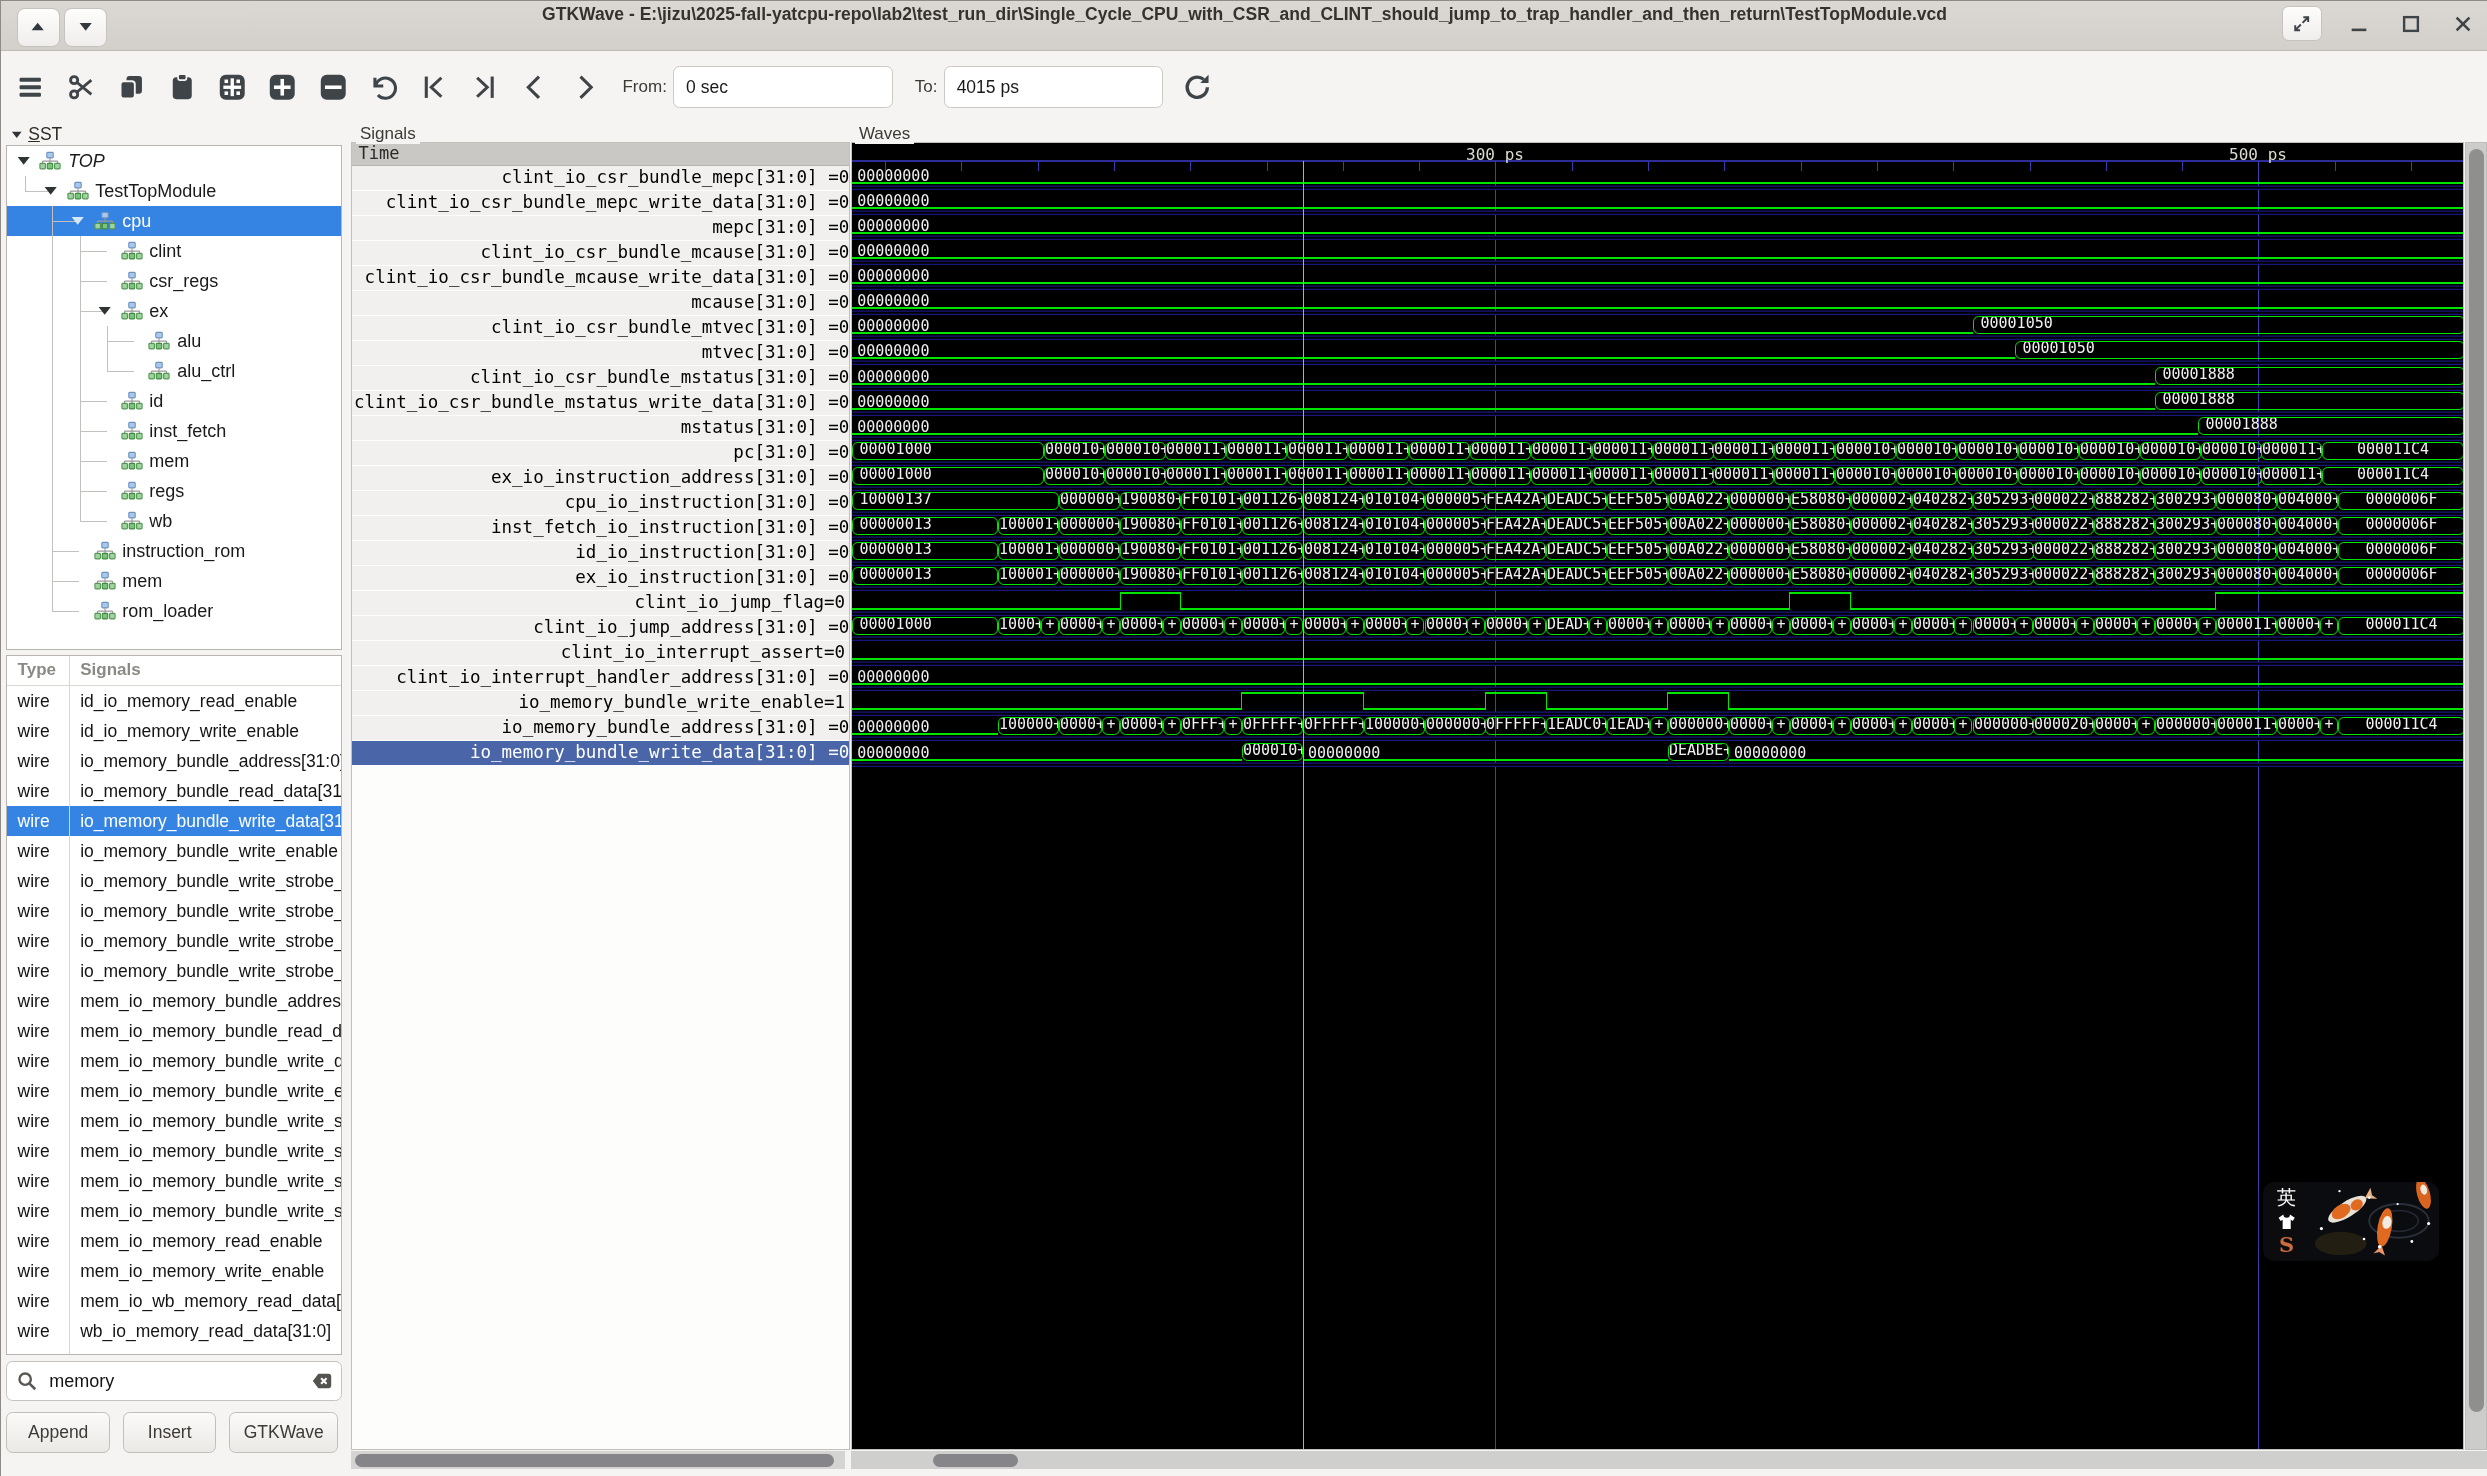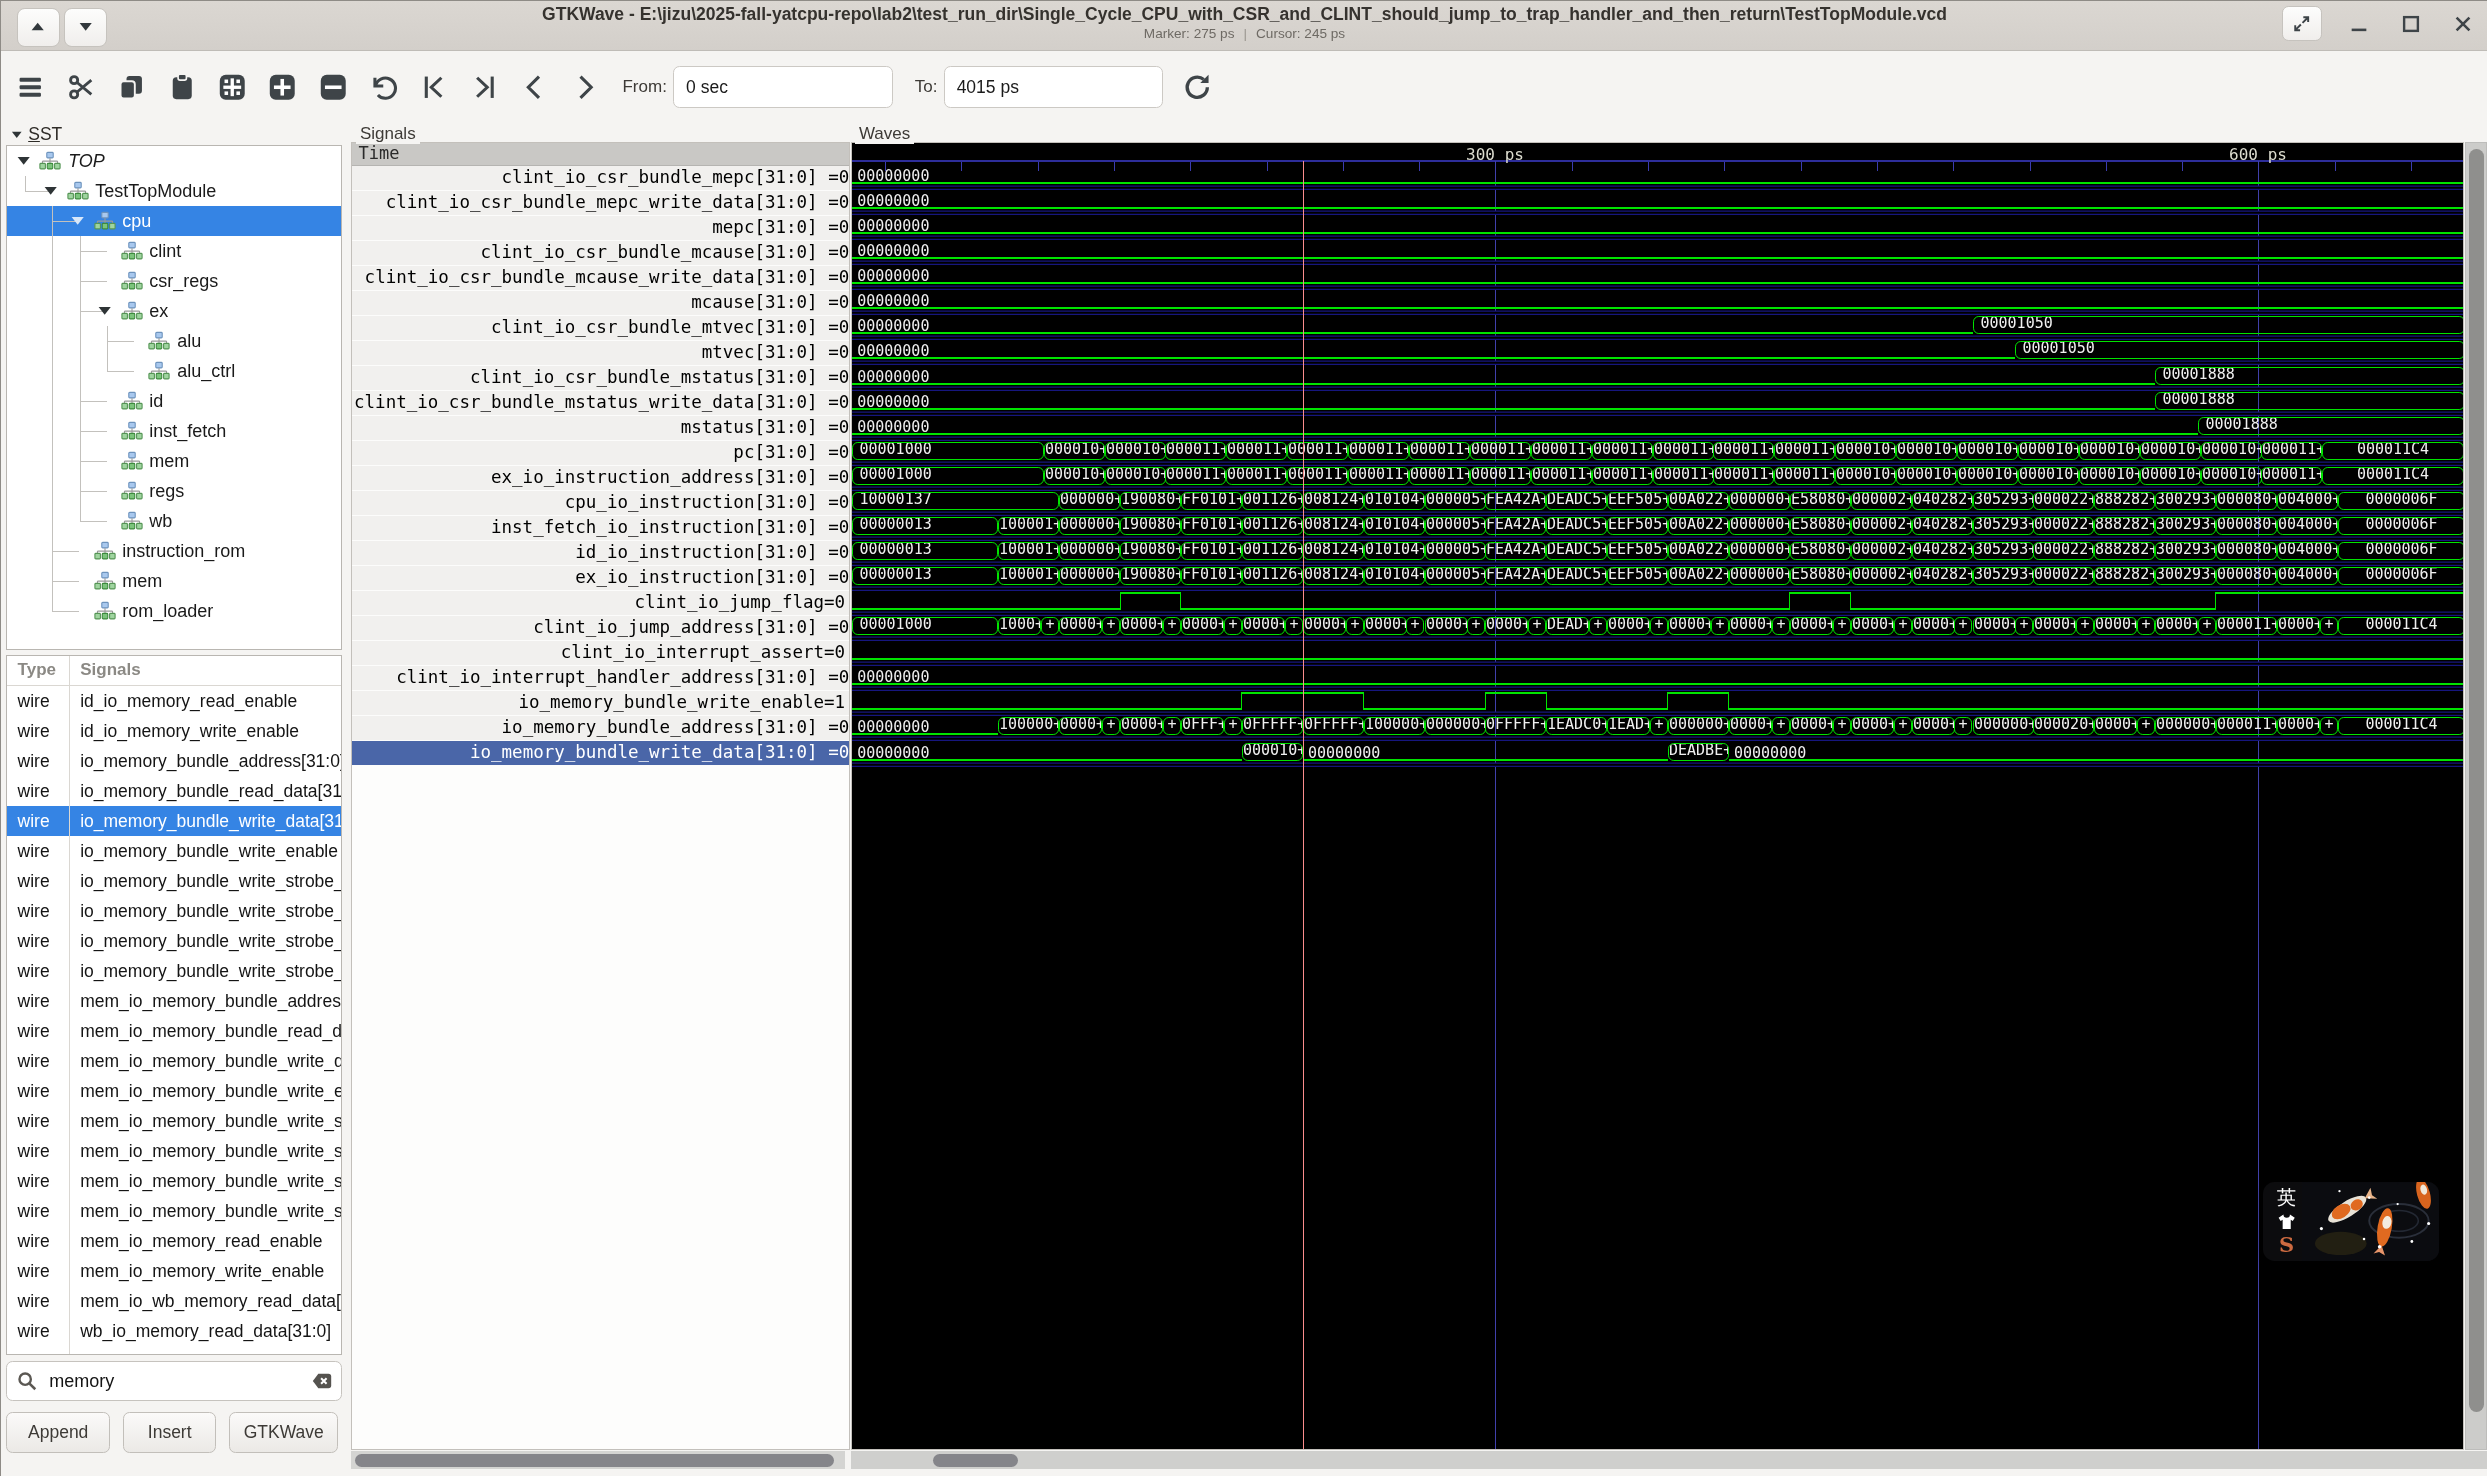--- a/index.html
+++ b/index.html
@@ -241,23 +241,20 @@
           <use href="#i-triangle-up"></use>
         </svg>
       </button>
     <button class="tb-btn" style="left:63px">
         <svg class="ic ic-30" viewBox="0 0 30 30" width="19.4" height="19.4">
           <use href="#i-triangle-down"></use>
         </svg>
       </button>
     <div class="title-wrap">
       <div class="wtitle">GTKWave - E:\jizu\2025-fall-yatcpu-repo\lab2\test_run_dir\Single_Cycle_CPU_with_CSR_and_CLINT_should_jump_to_trap_handler_and_then_return\TestTopModule.vcd</div>
-      <div class="wstatus">
-        <span>Marker: 275 ps</span><span class="pipe">|</span><span>Cursor: 245 ps</span>
-      </div>
     </div>
     <div class="winctl">
       <button class="ctl-glyph ctl-box">
           <svg class="ic ic-30" viewBox="0 0 30 30" width="19.4" height="19.4">
             <use href="#i-expand"></use>
           </svg>
         </button>
       <button class="ctl-glyph">
           <svg class="ic ic-34" viewBox="0 0 34 34" width="22" height="22">
             <use href="#i-minimize"></use>
@@ -749,21 +746,21 @@
           <div class="tick" style="left: 949px;"></div>
           <div class="tick" style="left: 1025px;"></div>
           <div class="tick" style="left: 1101px;"></div>
           <div class="tick" style="left: 1178px;"></div>
           <div class="tick" style="left: 1254px;"></div>
           <div class="tick" style="left: 1330px;"></div>
           <div class="tick" style="left: 1406px;"></div>
           <div class="tick" style="left: 1483px;"></div>
           <div class="tick" style="left: 1559px;"></div>
           <div class="tlab" style="left: 643px;">300 ps</div>
-          <div class="tlab" style="left: 1406px;">600 ps</div>
+          <div class="tlab" style="left: 1406px;">500 ps</div>
         </div>
       <div id="gridlayer">
           <div class="gridline" style="left: 643px;"></div>
           <div class="gridline" style="left: 1406px;"></div>
         </div>
       <div id="wave-rows">
           <div class="wrow" style="top: 22px;">
             <div class="zl" style="left: 0px; width: 1613px;"></div>
             <span class="zlab" style="left: 5.2px;">00000000</span>
           </div>

